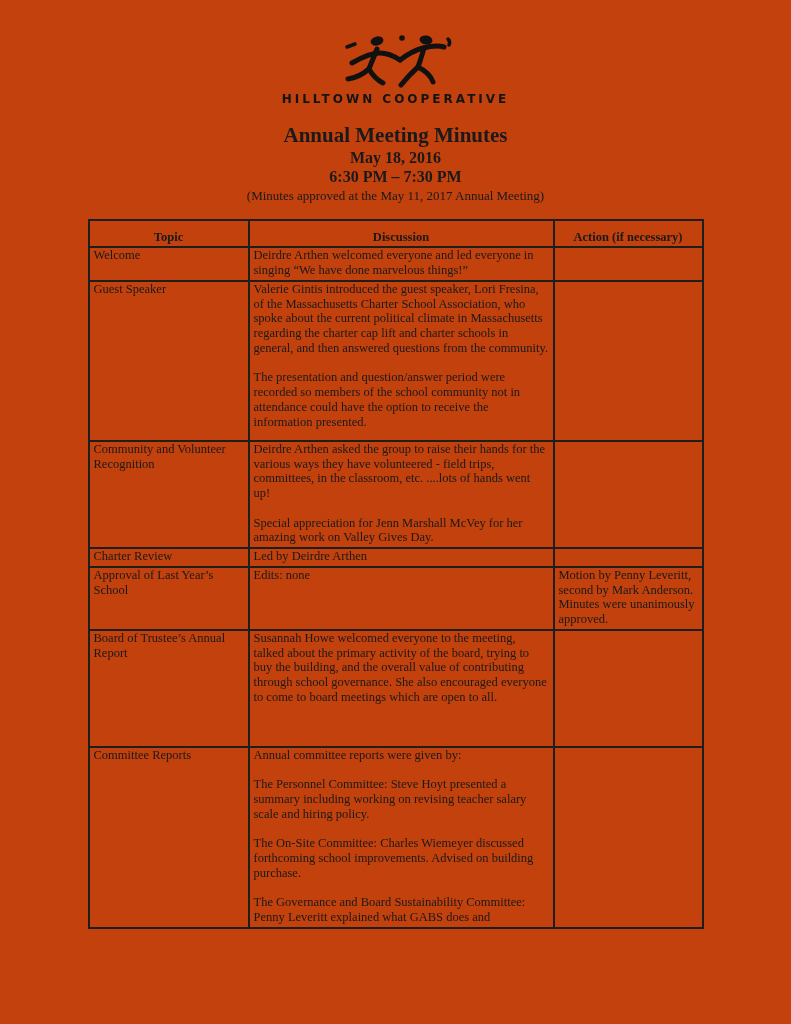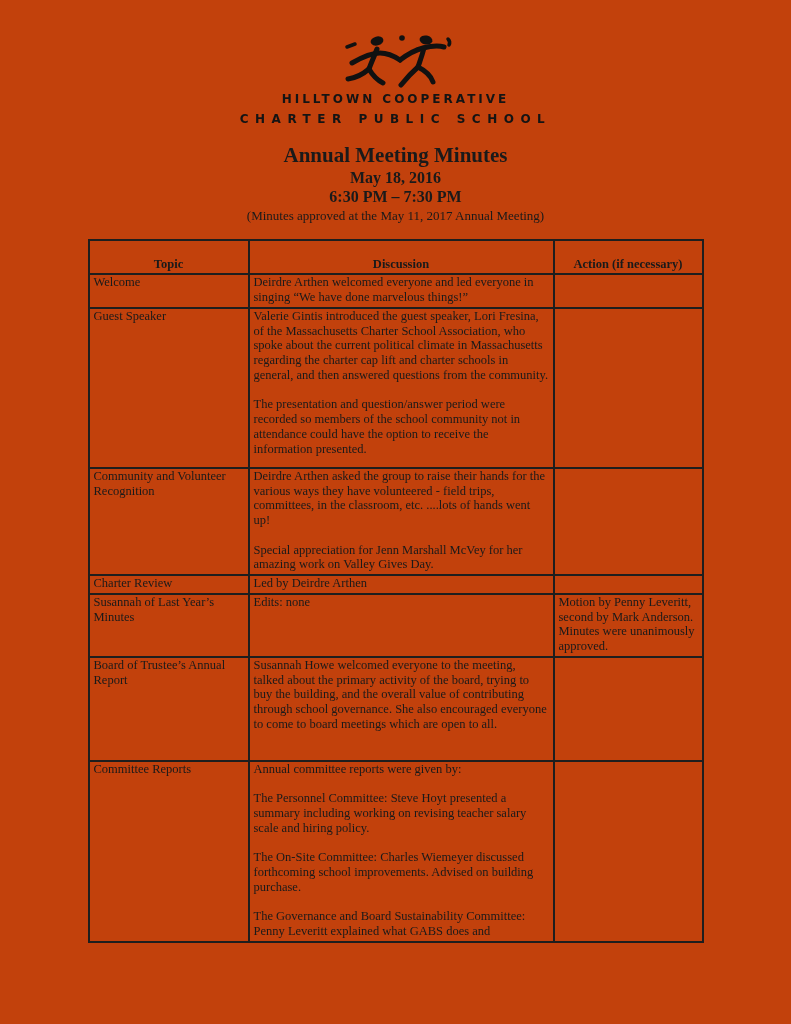--- a/index.html
+++ b/index.html
@@ -48,30 +48,30 @@
     border: 2px solid #1e1e1e;
     vertical-align: top;
     font-size: 12.5px;
     line-height: 1.18;
     padding: 0 4px 2px 4px;
     overflow: hidden;
   }
   .minutes th {
     font-weight: bold;
     text-align: center;
-    padding: 16px 2px 1px 2px;
+    padding: 9px 2px 1px 2px;
     height: 15px;
   }
   .minutes td { white-space: pre-line; }
   tr.row-welcome   { height: 22px; }
   tr.row-guest     { height: 160px; }
   tr.row-community { height: 104px; }
   tr.row-agenda    { height: 18px; }
   tr.row-approval  { height: 58px; }
-  tr.row-board     { height: 104px; }
+  tr.row-board     { height: 117px; }
   tr.row-committee { height: 178px; }
 
   .doc-footer {
     width: 614px;
     margin: 4px auto 0 auto;
     display: flex;
     align-items: baseline;
     font-size: 14.5px;
   }
   .footer-left { flex: 1; text-align: left; }
@@ -97,21 +97,20 @@
       <circle cx="66" cy="6" r="2.8" fill="#111111" stroke="none"></circle>
       <ellipse cx="90" cy="8" rx="6.5" ry="4.5" fill="#111111" stroke="none" transform="rotate(12 90 8)"></ellipse>
       <path d="M64 28 C72 22 79 18 87 16 C95 14 101 13 108 15"></path>
       <path d="M88 16 C86 24 84 29 82 35"></path>
       <path d="M82 35 C74 42 69 48 65 53"></path>
       <path d="M82 35 C90 39 95 44 97 50"></path>
       <path d="M112 7 c2 2 2 4 1 6" stroke-width="3.5"></path>
     </svg>
 
     <div class="school-name-1">HILLTOWN COOPERATIVE</div>
-    <div class="school-name-2">CHARTER PUBLIC SCHOOL</div>
 
     <div class="doc-title">Annual Meeting Minutes</div>
     <div class="doc-date">May 18, 2016</div>
     <div class="doc-time">6:30 PM – 7:30 PM</div>
     <div class="doc-note">(Minutes approved at the May 11, 2017 Annual Meeting)</div>
   </div>
 
   <table class="minutes">
     <colgroup>
       <col class="c-topic">
@@ -142,21 +141,21 @@
 
 Special appreciation for Jenn Marshall McVey for her amazing work on Valley Gives Day.</td>
       <td></td>
     </tr>
     <tr class="row-agenda">
       <td>Charter Review</td>
       <td>Led by Deirdre Arthen</td>
       <td></td>
     </tr>
     <tr class="row-approval">
-      <td>Susannah of Last Year’s Minutes</td>
+      <td>Approval of Last Year’s School</td>
       <td>Edits: none</td>
       <td>Motion by Penny Leveritt, second by Mark Anderson. Minutes were unanimously approved.</td>
     </tr>
     <tr class="row-board">
       <td>Board of Trustee’s Annual Report</td>
       <td>Susannah Howe welcomed everyone to the meeting, talked about the primary activity of the board, trying to buy the building, and the overall value of contributing through school governance. She also encouraged everyone to come to board meetings which are open to all.</td>
       <td></td>
     </tr>
     <tr class="row-committee">
       <td>Committee Reports</td>

